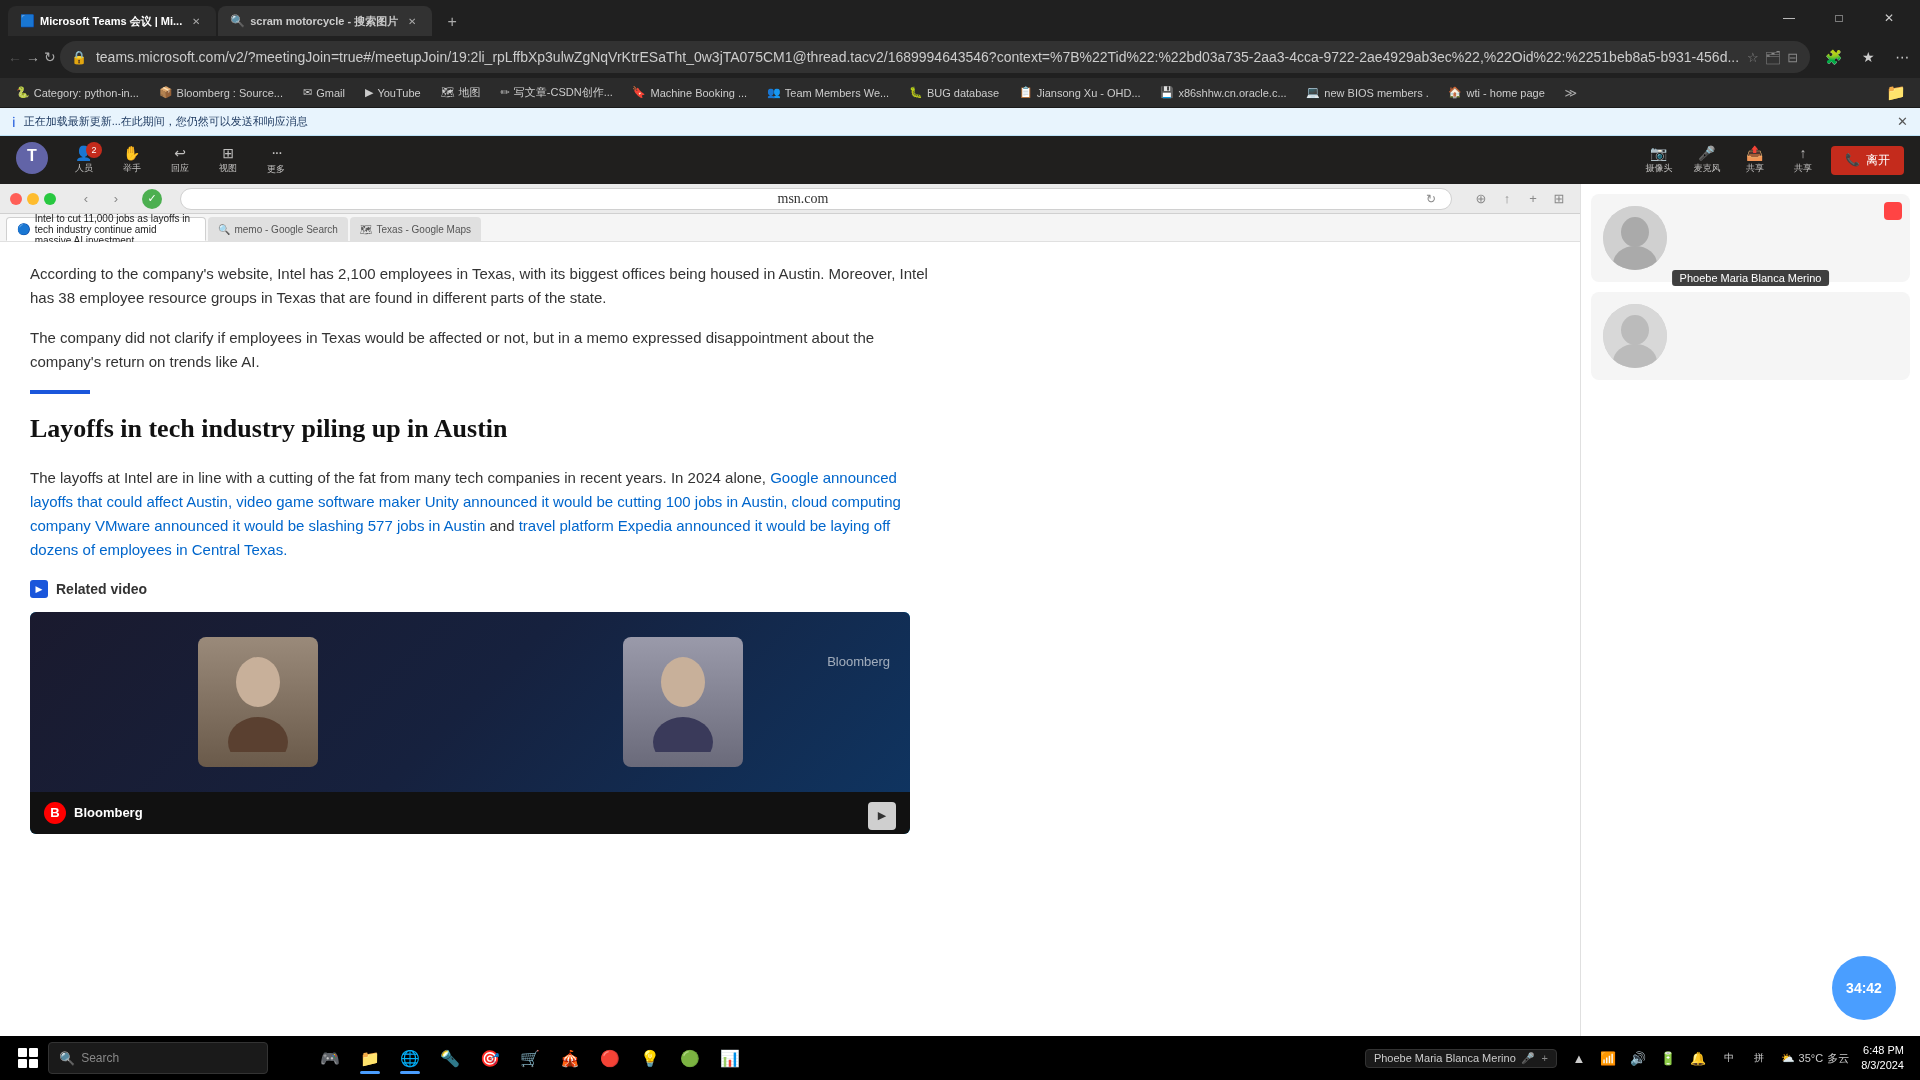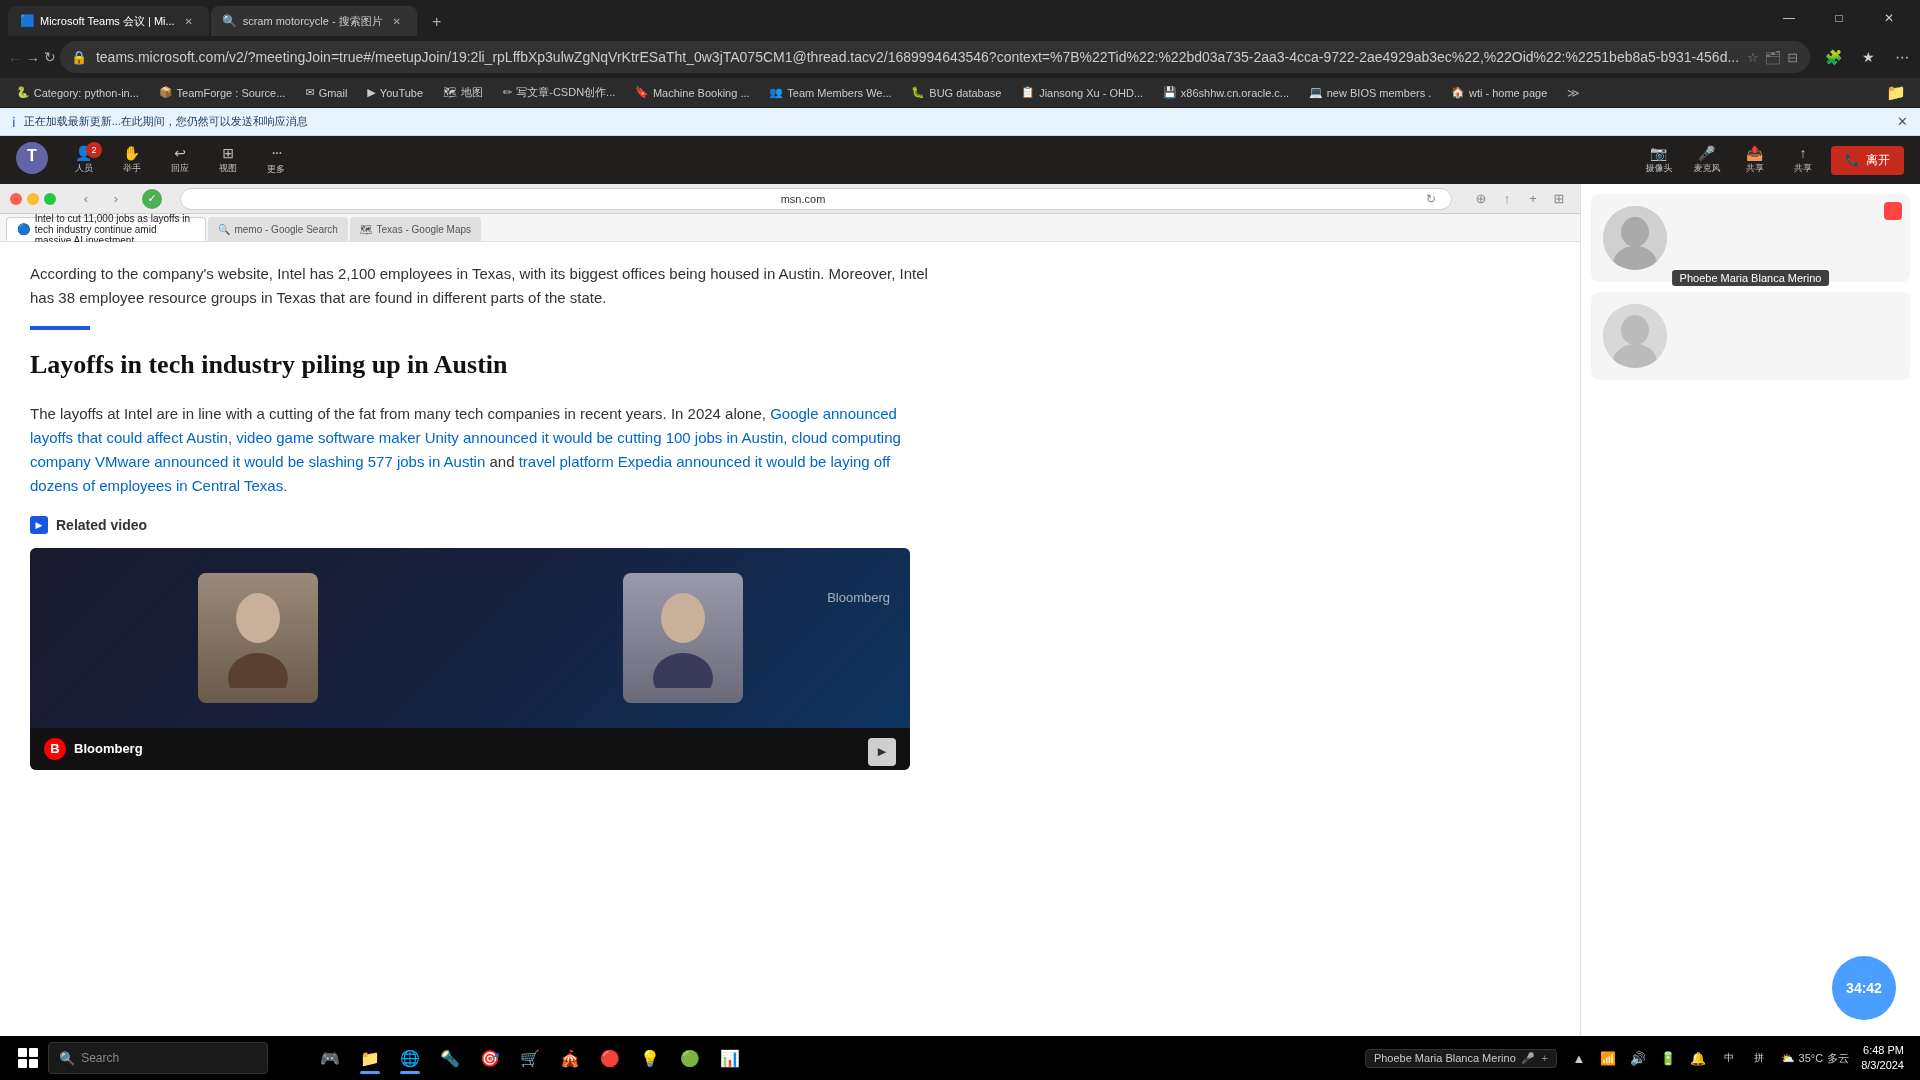--- a/index.html
+++ b/index.html
@@ -7,21 +7,21 @@
 
     
     .browser-outer { width: 100%; height: 100%; background: #202020; display: flex; flex-direction: column; }
 
     
     .title-bar { height: 36px; background: #202020; display: flex; align-items: center; padding: 0 8px; gap: 8px; }
     .title-bar-tabs { display: flex; align-items: flex-end; height: 100%; flex: 1; gap: 2px; padding-top: 6px; }
     .browser-tab { height: 30px; background: #323232; border-radius: 8px 8px 0 0; display: flex; align-items: center; padding: 0 12px; gap: 6px; font-size: 12px; color: #ccc; min-width: 180px; max-width: 220px; position: relative; }
     .browser-tab.active { background: #2b2b2b; color: #fff; }
     .browser-tab .favicon { width: 14px; height: 14px; border-radius: 2px; }
-    .browser-tab .tab-title { flex: 1; overflow: hidden; text-overflow: ellipsis; white-space: nowrap; font-size: 11px; }
+    .browser-tab .tab-title { flex: 1; overflow: hidden; text-overflow: ellipsis; white-space: nowrap; font-size: 11px; font-weight: bold; }
     .browser-tab .close-tab { width: 16px; height: 16px; border-radius: 50%; display: flex; align-items: center; justify-content: center; font-size: 10px; color: #aaa; cursor: pointer; }
     .new-tab-btn { width: 28px; height: 28px; border-radius: 50%; display: flex; align-items: center; justify-content: center; color: #aaa; font-size: 16px; cursor: pointer; margin-left: 4px; }
     .title-bar-controls { display: flex; gap: 4px; margin-left: auto; }
     .title-ctrl { width: 46px; height: 32px; display: flex; align-items: center; justify-content: center; color: #ccc; font-size: 12px; cursor: pointer; }
 
     
     .address-bar-row { height: 42px; background: #202020; display: flex; align-items: center; padding: 0 8px; gap: 4px; }
     .nav-btn { width: 32px; height: 32px; border-radius: 4px; display: flex; align-items: center; justify-content: center; color: #aaa; font-size: 14px; cursor: pointer; }
     .nav-btn.disabled { color: #555; }
     .address-input-wrap { flex: 1; height: 32px; background: #323232; border-radius: 16px; display: flex; align-items: center; padding: 0 12px; gap: 8px; }
@@ -57,21 +57,21 @@
     .inner-browser { flex: 1; background: #fff; display: flex; flex-direction: column; }
     .inner-title-bar { height: 30px; background: #ebebeb; border-bottom: 1px solid #d0d0d0; display: flex; align-items: center; padding: 0 10px; gap: 8px; }
     .mac-dots { display: flex; gap: 5px; }
     .mac-dot { width: 12px; height: 12px; border-radius: 50%; cursor: pointer; }
     .mac-dot.red { background: #ff5f57; }
     .mac-dot.yellow { background: #febc2e; }
     .mac-dot.green { background: #28c840; }
     .inner-nav { display: flex; gap: 6px; margin-left: 10px; }
     .inner-nav-btn { width: 24px; height: 24px; border-radius: 4px; display: flex; align-items: center; justify-content: center; color: #888; font-size: 13px; cursor: pointer; }
     .inner-address-bar { flex: 1; height: 22px; background: #fff; border: 1px solid #d0d0d0; border-radius: 11px; display: flex; align-items: center; padding: 0 10px; gap: 6px; }
-    .inner-address-text { font-size: 11px; color: #333; flex: 1; text-align: center; }
+    .inner-address-text { font-size: 14px; color: #333; flex: 1; text-align: center; font-family: Liberation Serif, serif; }
     .inner-reload { width: 20px; height: 20px; display: flex; align-items: center; justify-content: center; color: #888; font-size: 12px; }
     .inner-browser-icons { display: flex; gap: 4px; }
     .inner-browser-icon { width: 22px; height: 22px; display: flex; align-items: center; justify-content: center; color: #888; font-size: 13px; cursor: pointer; }
 
     
     .inner-browser-tabs { height: 28px; background: #f5f5f5; border-bottom: 1px solid #e0e0e0; display: flex; align-items: flex-end; padding: 0 6px; gap: 2px; }
     .inner-tab { height: 24px; background: #e0e0e0; border-radius: 4px 4px 0 0; display: flex; align-items: center; padding: 0 10px; gap: 4px; font-size: 10px; color: #555; cursor: pointer; max-width: 200px; }
     .inner-tab.active { background: #fff; color: #222; border: 1px solid #d0d0d0; border-bottom: 1px solid #fff; }
 
     
@@ -171,21 +171,21 @@
     </div>
   </div>
 
   <div class="bookmarks-bar">
     <div class="bookmark-item">
       <span>🐍</span>
       <span>Category: python-in...</span>
     </div>
     <div class="bookmark-item">
       <span>📦</span>
-      <span>TeamForge : Source...</span>
+      <span>Bloomberg : Source...</span>
     </div>
     <div class="bookmark-item">
       <span>✉</span>
       <span>Gmail</span>
     </div>
     <div class="bookmark-item">
       <span>▶</span>
       <span>YouTube</span>
     </div>
     <div class="bookmark-item">
@@ -334,20 +334,21 @@
         <div class="inner-tab">
           <span>🗺</span>
           <span>Texas - Google Maps</span>
         </div>
       </div>
 
       <div class="inner-browser-content">
         <div class="article-content">
           <div class="article-text">
             <p>According to the company's website, Intel has 2,100 employees in Texas, with its biggest offices being housed in Austin. Moreover, Intel has 38 employee resource groups in Texas that are found in different parts of the state.</p>
+            <p>The company did not clarify if employees in Texas would be affected or not, but in a memo expressed disappointment about the company's return on trends like AI.</p>
             <div class="article-divider"></div>
             <h2 class="article-heading">Layoffs in tech industry piling up in Austin</h2>
             <p>
               <span>The layoffs at Intel are in line with a cutting of the fat from many tech companies in recent years. In 2024 alone, </span><a href="#">Google announced layoffs that could affect Austin,</a><span> </span><a href="#">video game software maker Unity announced it would be cutting 100 jobs in Austin,</a><span> </span><a href="#">cloud computing company VMware announced it would be slashing 577 jobs in Austin</a><span> and </span><a href="#">travel platform Expedia announced it would be laying off dozens of employees in Central Texas.</a>
             </p>
             <div class="related-video" style="margin-top:16px;">
               <div class="play-icon-small">▶</div>
               <span style="font-weight:700;">Related video</span>
             </div>
 

